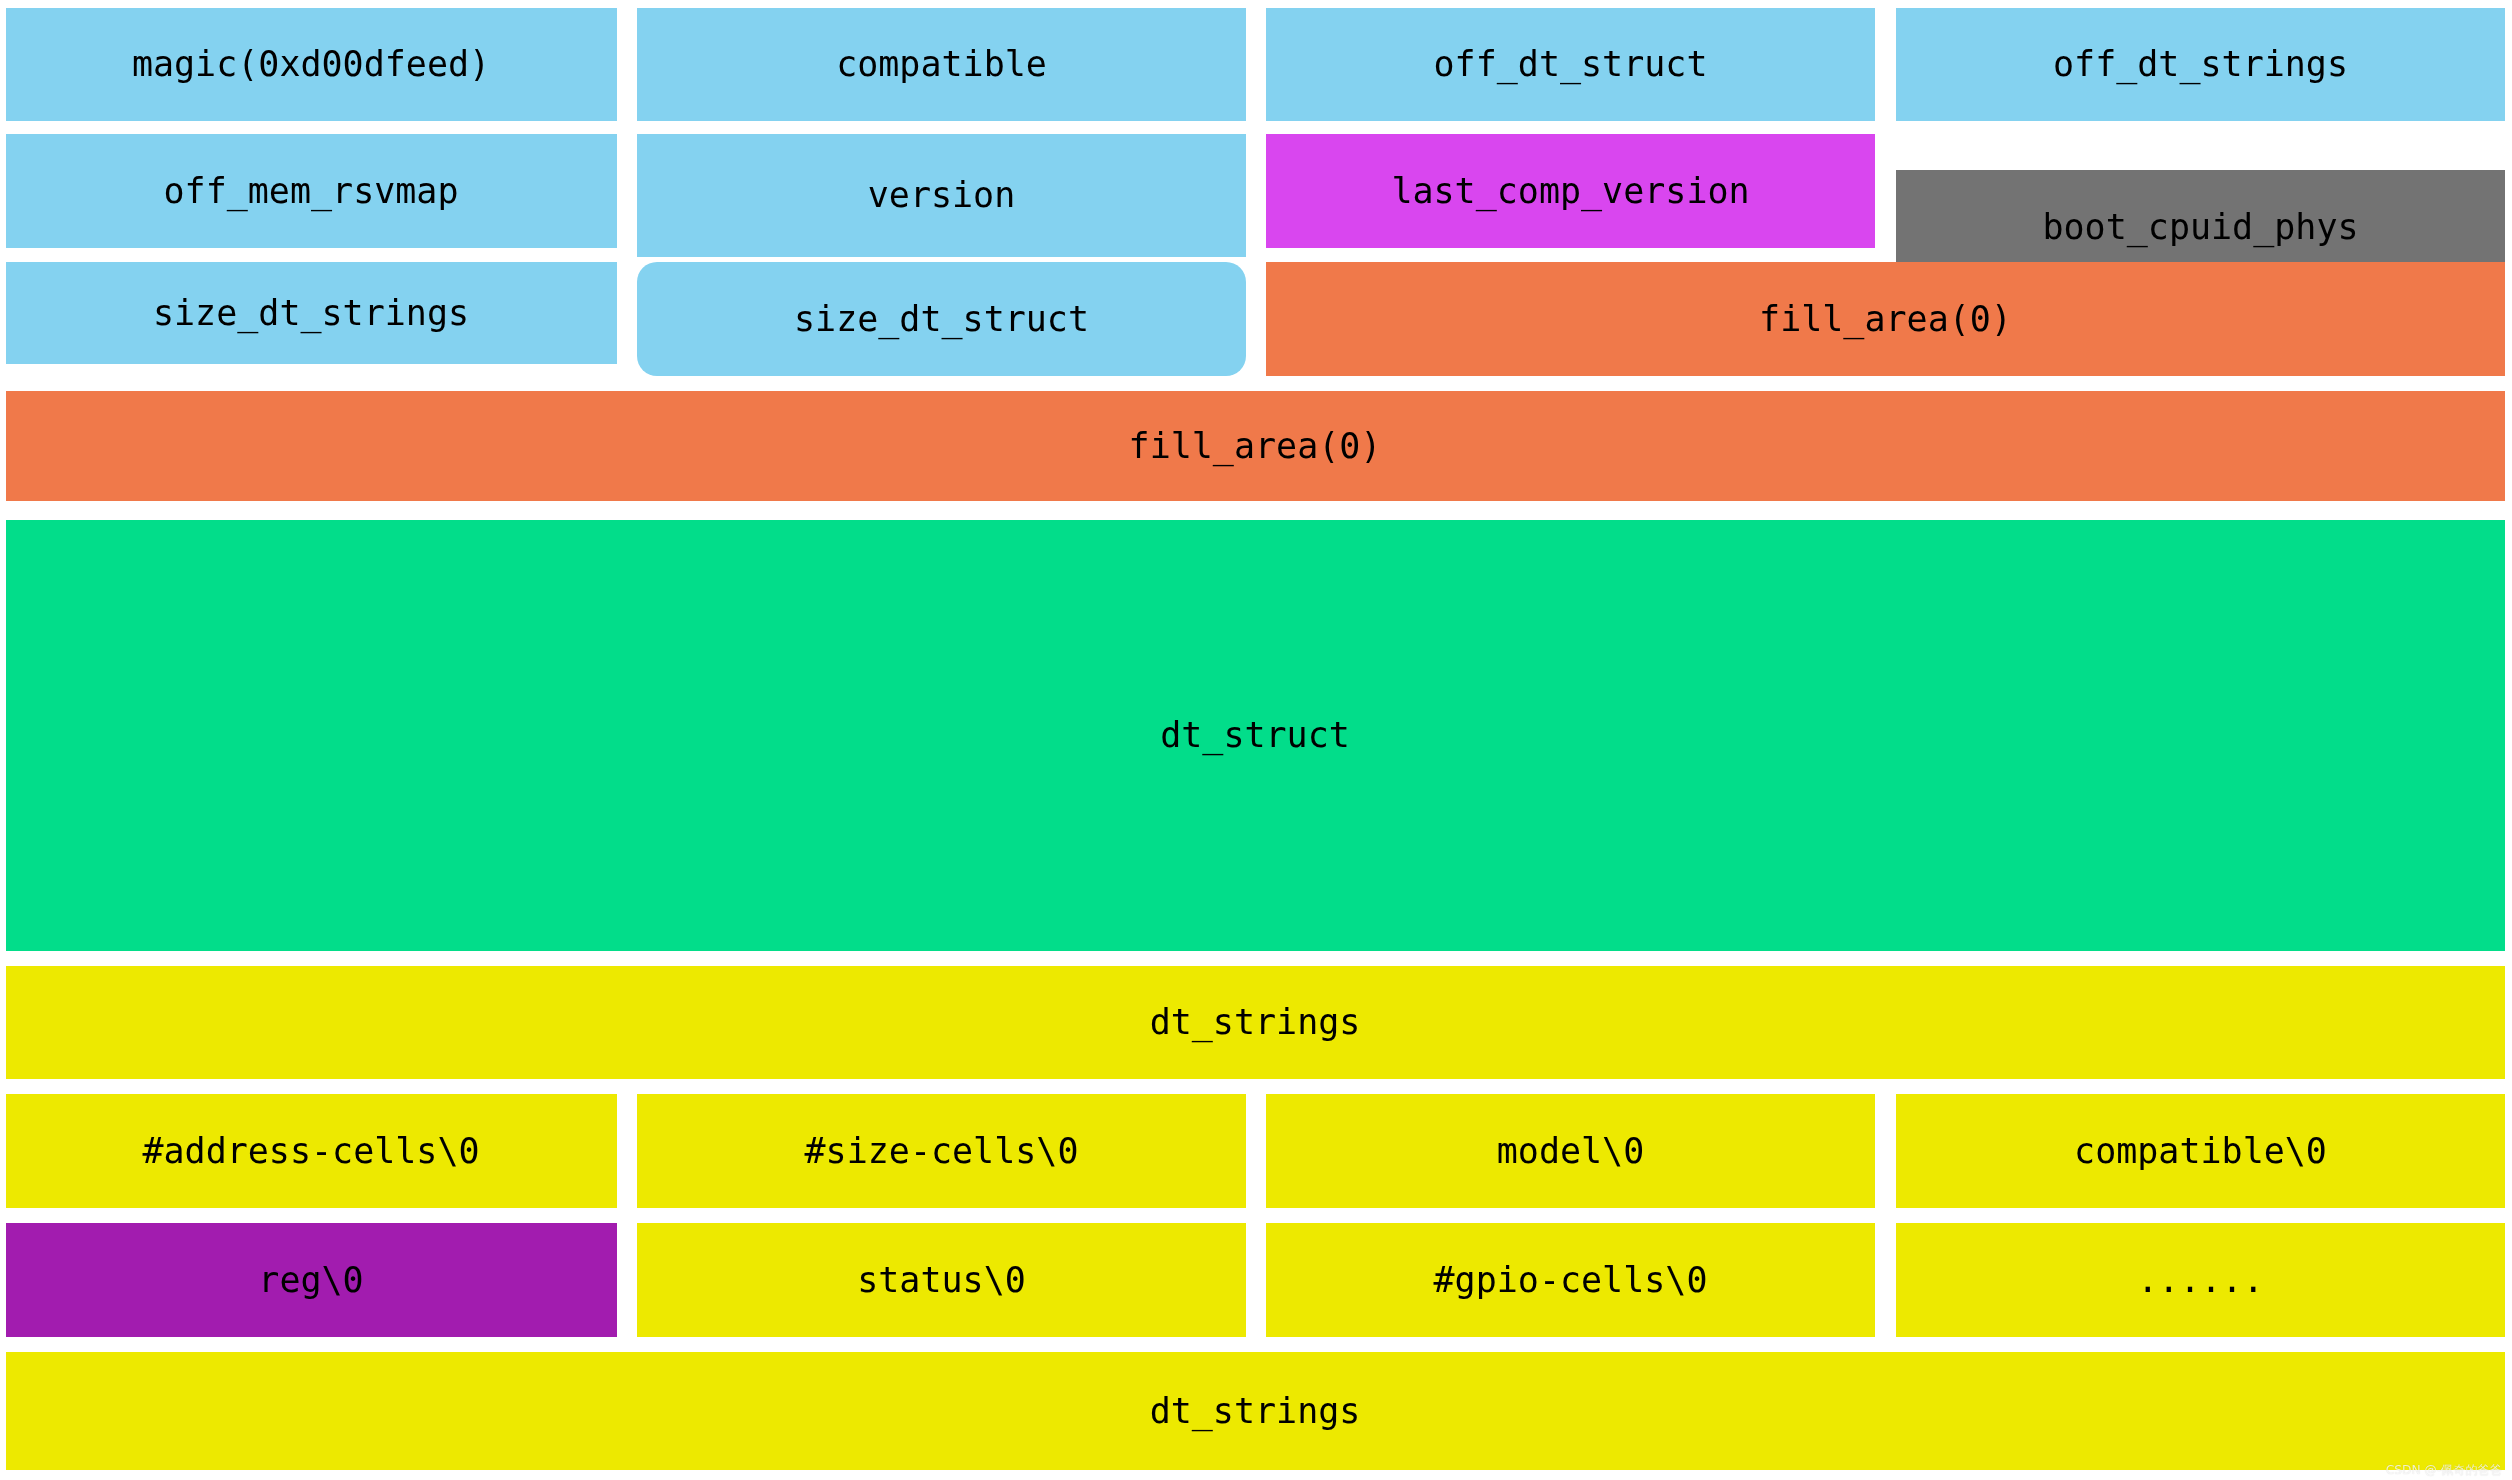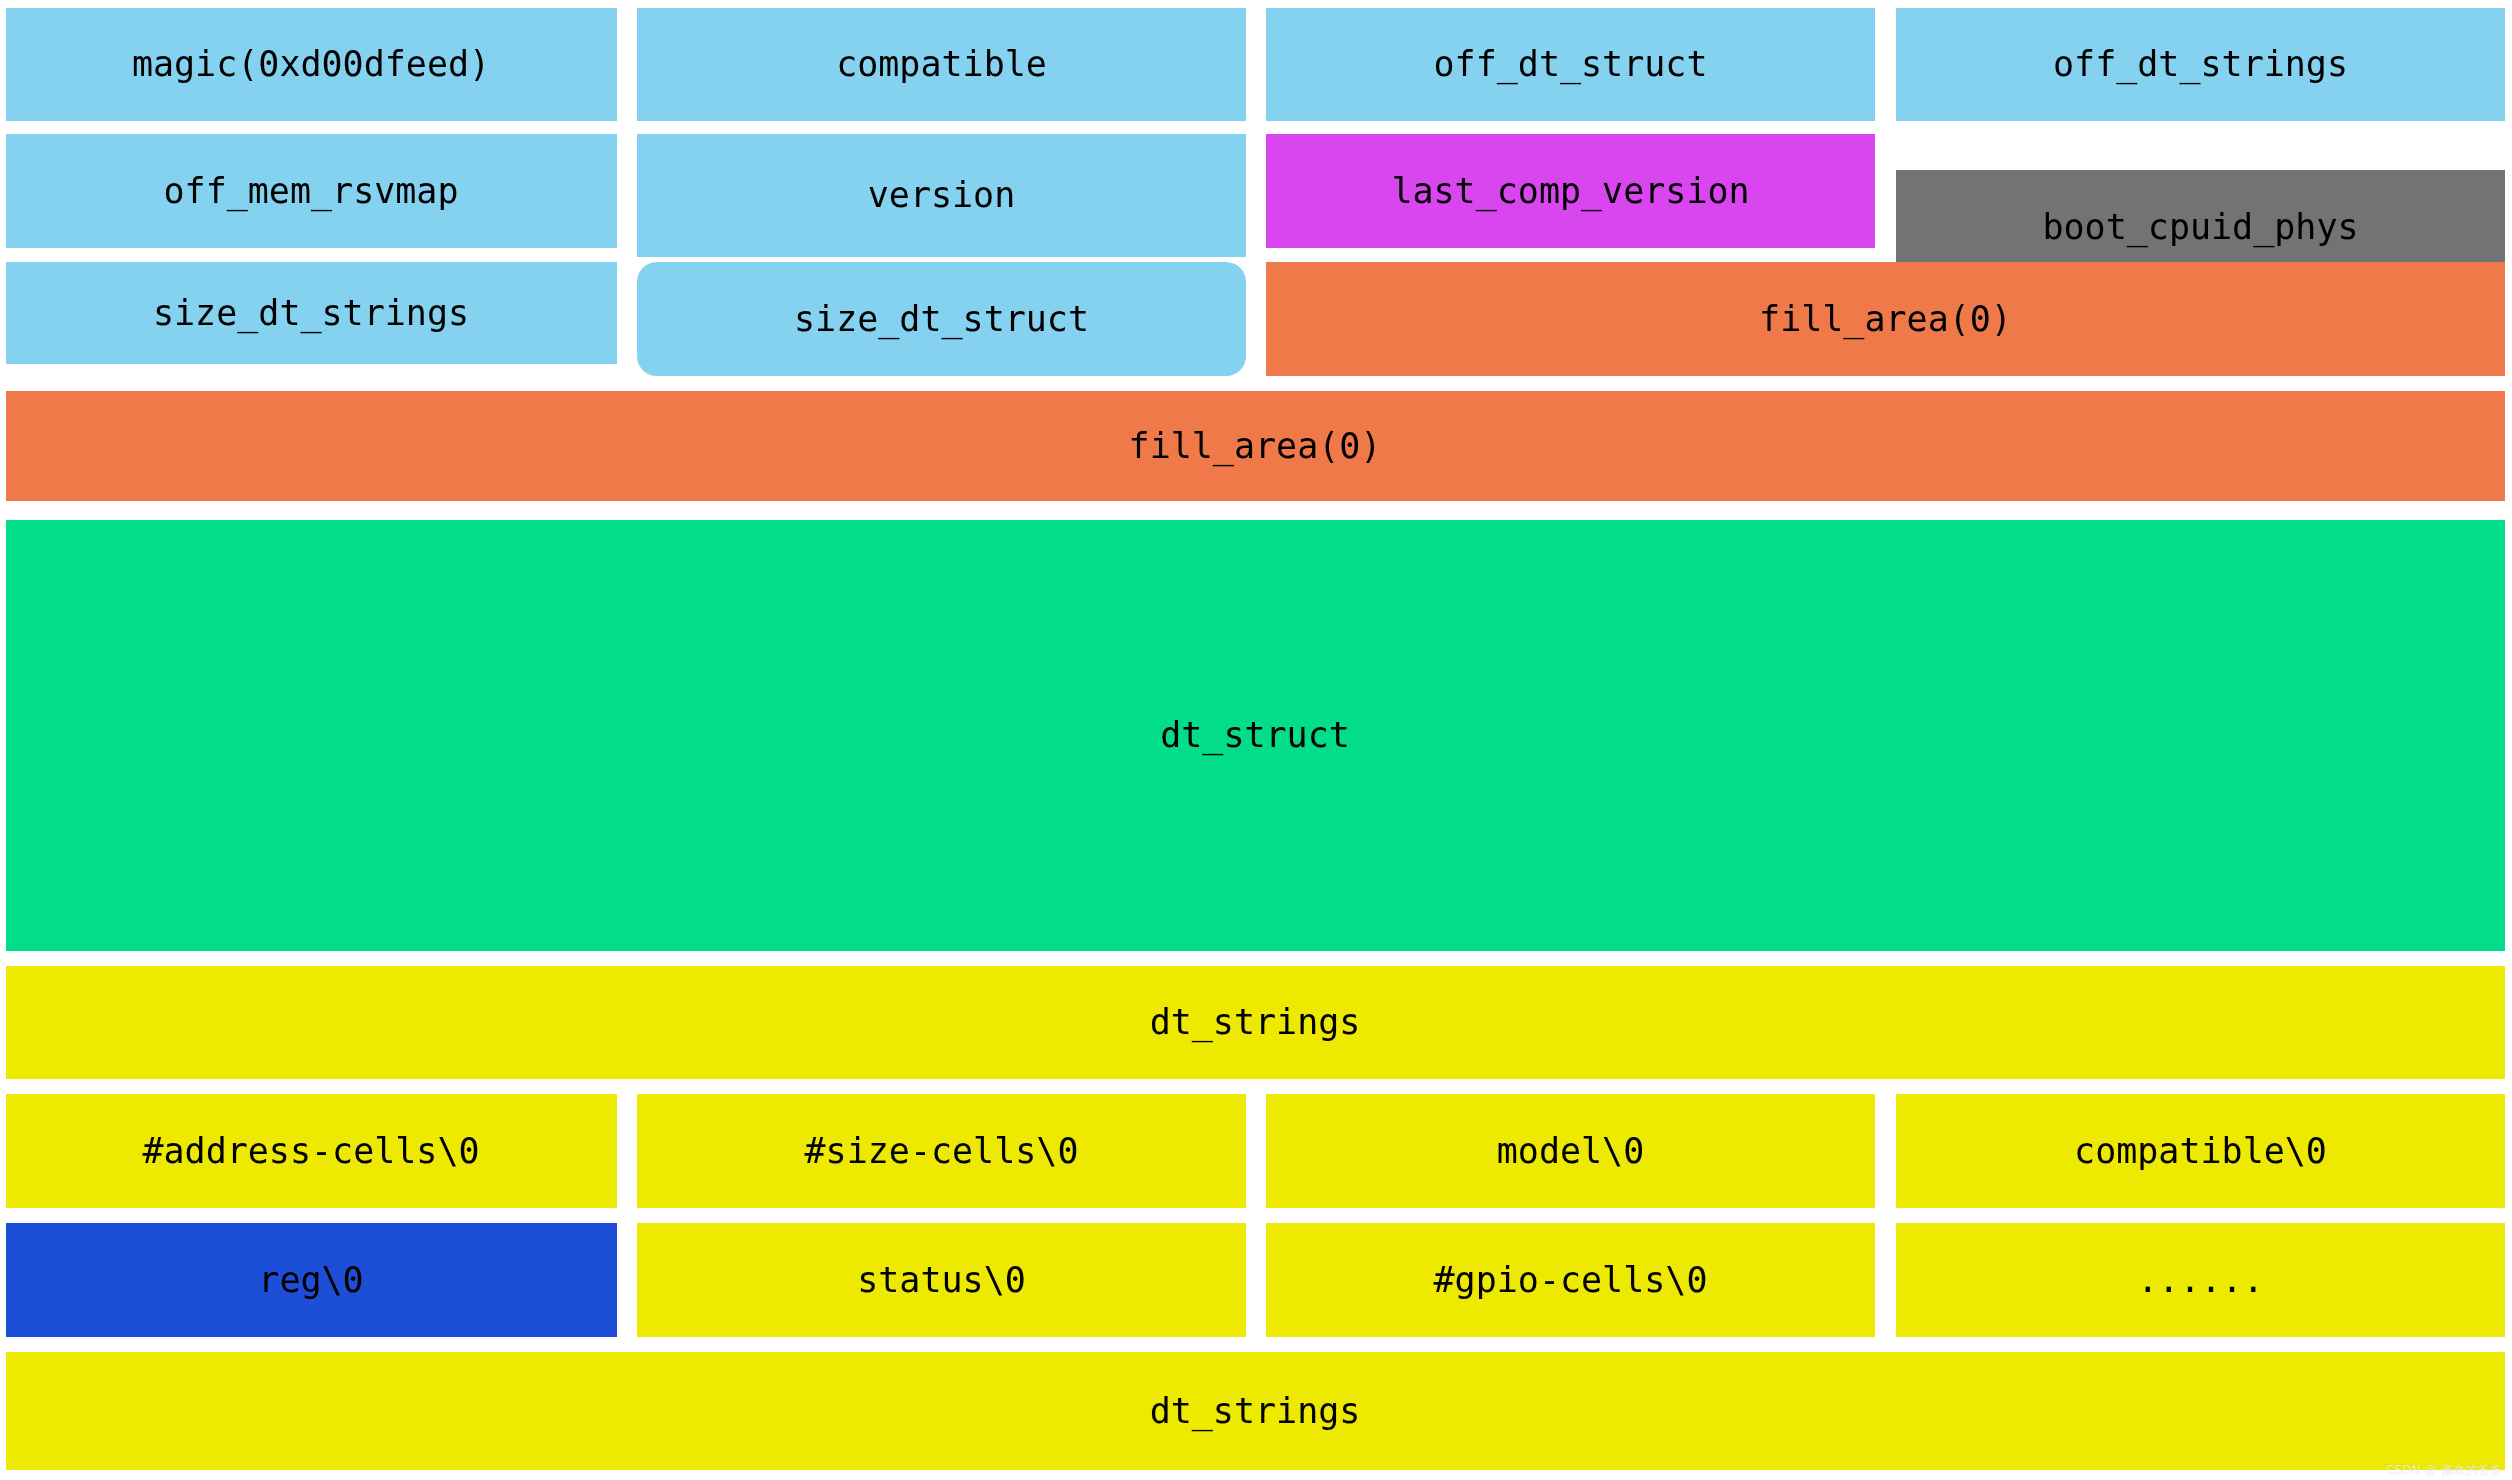--- a/index.html
+++ b/index.html
@@ -99,21 +99,21 @@
       </div>
       <div class="box c-yellow" style="left: 637px; top: 1094px; width: 609px; height: 114px; background: rgb(237, 233, 0);">
         <span>#size-cells\0</span>
       </div>
       <div class="box c-yellow" style="left: 1266px; top: 1094px; width: 609px; height: 114px; background: rgb(237, 233, 0);">
         <span>model\0</span>
       </div>
       <div class="box c-yellow" style="left: 1896px; top: 1094px; width: 609px; height: 114px; background: rgb(237, 233, 0);">
         <span>compatible\0</span>
       </div>
-      <div class="box c-yellow" style="left: 5.5px; top: 1223px; width: 611px; height: 114px; background: #1d4ed8;">
+      <div class="box c-yellow" style="left: 5.5px; top: 1223px; width: 611px; height: 114px; background: #a21caf;">
         <span>reg\0</span>
       </div>
       <div class="box c-yellow" style="left: 637px; top: 1223px; width: 609px; height: 114px; background: rgb(237, 233, 0);">
         <span>status\0</span>
       </div>
       <div class="box c-yellow" style="left: 1266px; top: 1223px; width: 609px; height: 114px; background: rgb(237, 233, 0);">
         <span>#gpio-cells\0</span>
       </div>
       <div class="box c-yellow" style="left: 1896px; top: 1223px; width: 609px; height: 114px; background: rgb(237, 233, 0);">
         <span>......</span>

